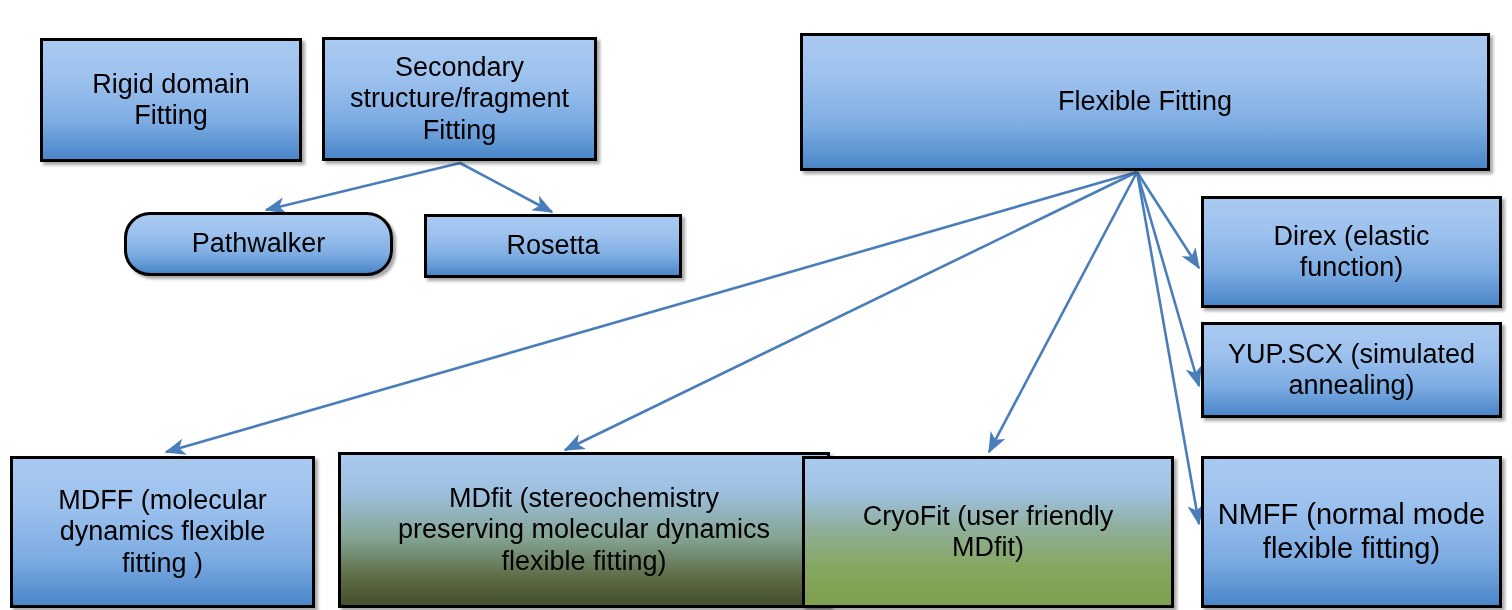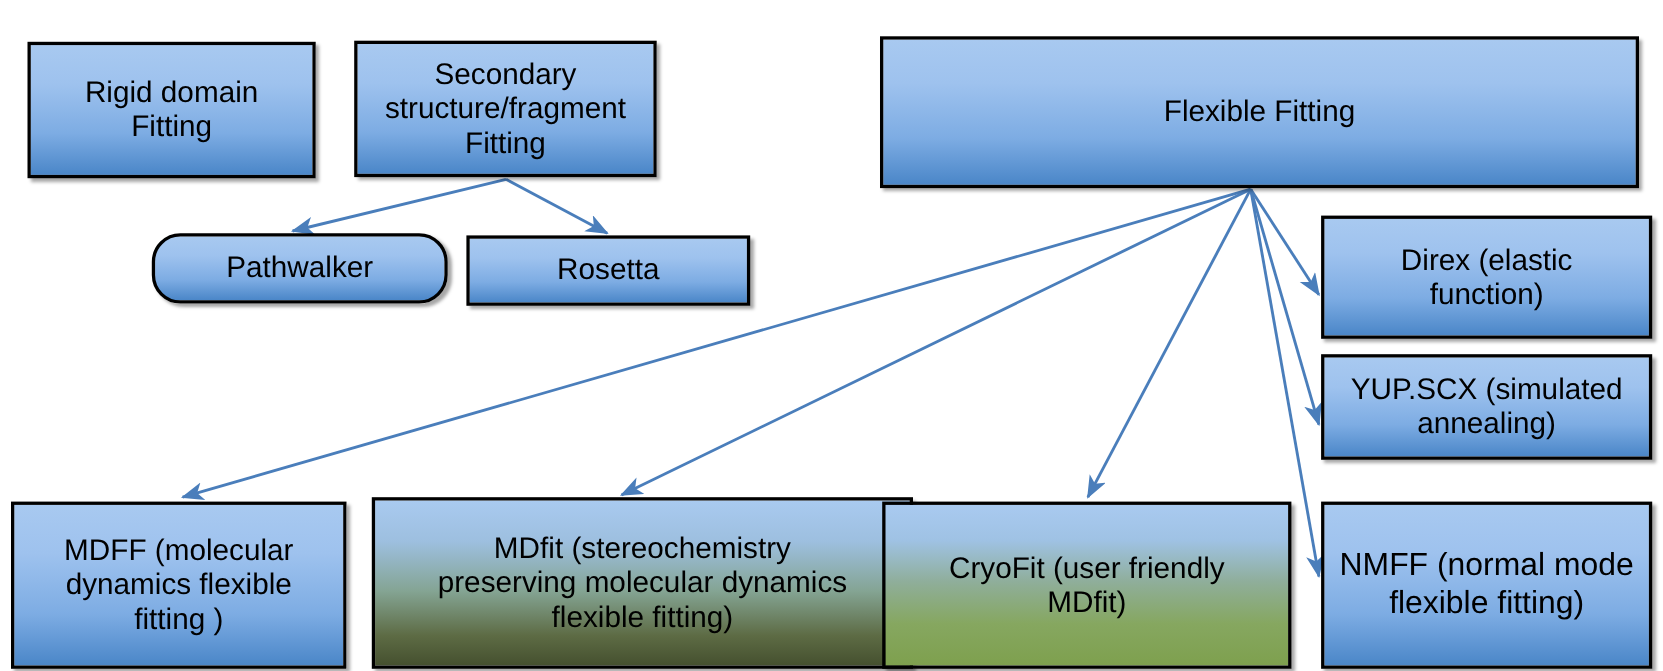--- a/index.html
+++ b/index.html
@@ -78,33 +78,33 @@
         <line x1="1137" y1="172" x2="166" y2="452" stroke="#4a7ebb" stroke-width="2.6" marker-end="url(#arrowhead)"></line>
         <line x1="1137" y1="172" x2="565" y2="450" stroke="#4a7ebb" stroke-width="2.6" marker-end="url(#arrowhead)"></line>
         <line x1="1137" y1="172" x2="989" y2="452" stroke="#4a7ebb" stroke-width="2.6" marker-end="url(#arrowhead)"></line>
         <line x1="1137" y1="172" x2="1199" y2="524" stroke="#4a7ebb" stroke-width="2.6" marker-end="url(#arrowhead)"></line>
         <line x1="1137" y1="172" x2="1199" y2="386" stroke="#4a7ebb" stroke-width="2.6" marker-end="url(#arrowhead)"></line>
         <line x1="1137" y1="172" x2="1199" y2="268" stroke="#4a7ebb" stroke-width="2.6" marker-end="url(#arrowhead)"></line>
       </g>
   </svg>
 
   <div id="node-layer">
-      <div class="node fill-blue" style="left: 25px; top: 38px; width: 262px; height: 124px;">
+      <div class="node fill-blue" style="left: 40px; top: 38px; width: 262px; height: 124px;">
         <span class="label" style="font-size: 27px;">Rigid domain
 Fitting</span>
       </div>
       <div class="node fill-blue" style="left: 322px; top: 37px; width: 275px; height: 124px;">
         <span class="label" style="font-size: 27px;">Secondary
 structure/fragment
 Fitting</span>
       </div>
       <div class="node fill-blue" style="left: 800px; top: 33px; width: 690px; height: 138px;">
         <span class="label" style="font-size: 27px;">Flexible Fitting</span>
       </div>
-      <div class="node fill-blue" style="left: 138px; top: 212px; width: 269px; height: 64px; border-radius: 26px;">
+      <div class="node fill-blue" style="left: 124px; top: 212px; width: 269px; height: 64px; border-radius: 26px;">
         <span class="label" style="font-size: 27px;">Pathwalker</span>
       </div>
       <div class="node fill-blue" style="left: 424px; top: 214px; width: 258px; height: 64px;">
         <span class="label" style="font-size: 27px;">Rosetta</span>
       </div>
       <div class="node fill-blue" style="left: 1201px; top: 196px; width: 301px; height: 112px;">
         <span class="label" style="font-size: 27px;">Direx (elastic
 function)</span>
       </div>
       <div class="node fill-blue" style="left: 1201px; top: 322px; width: 301px; height: 96px; align-items: center;">

